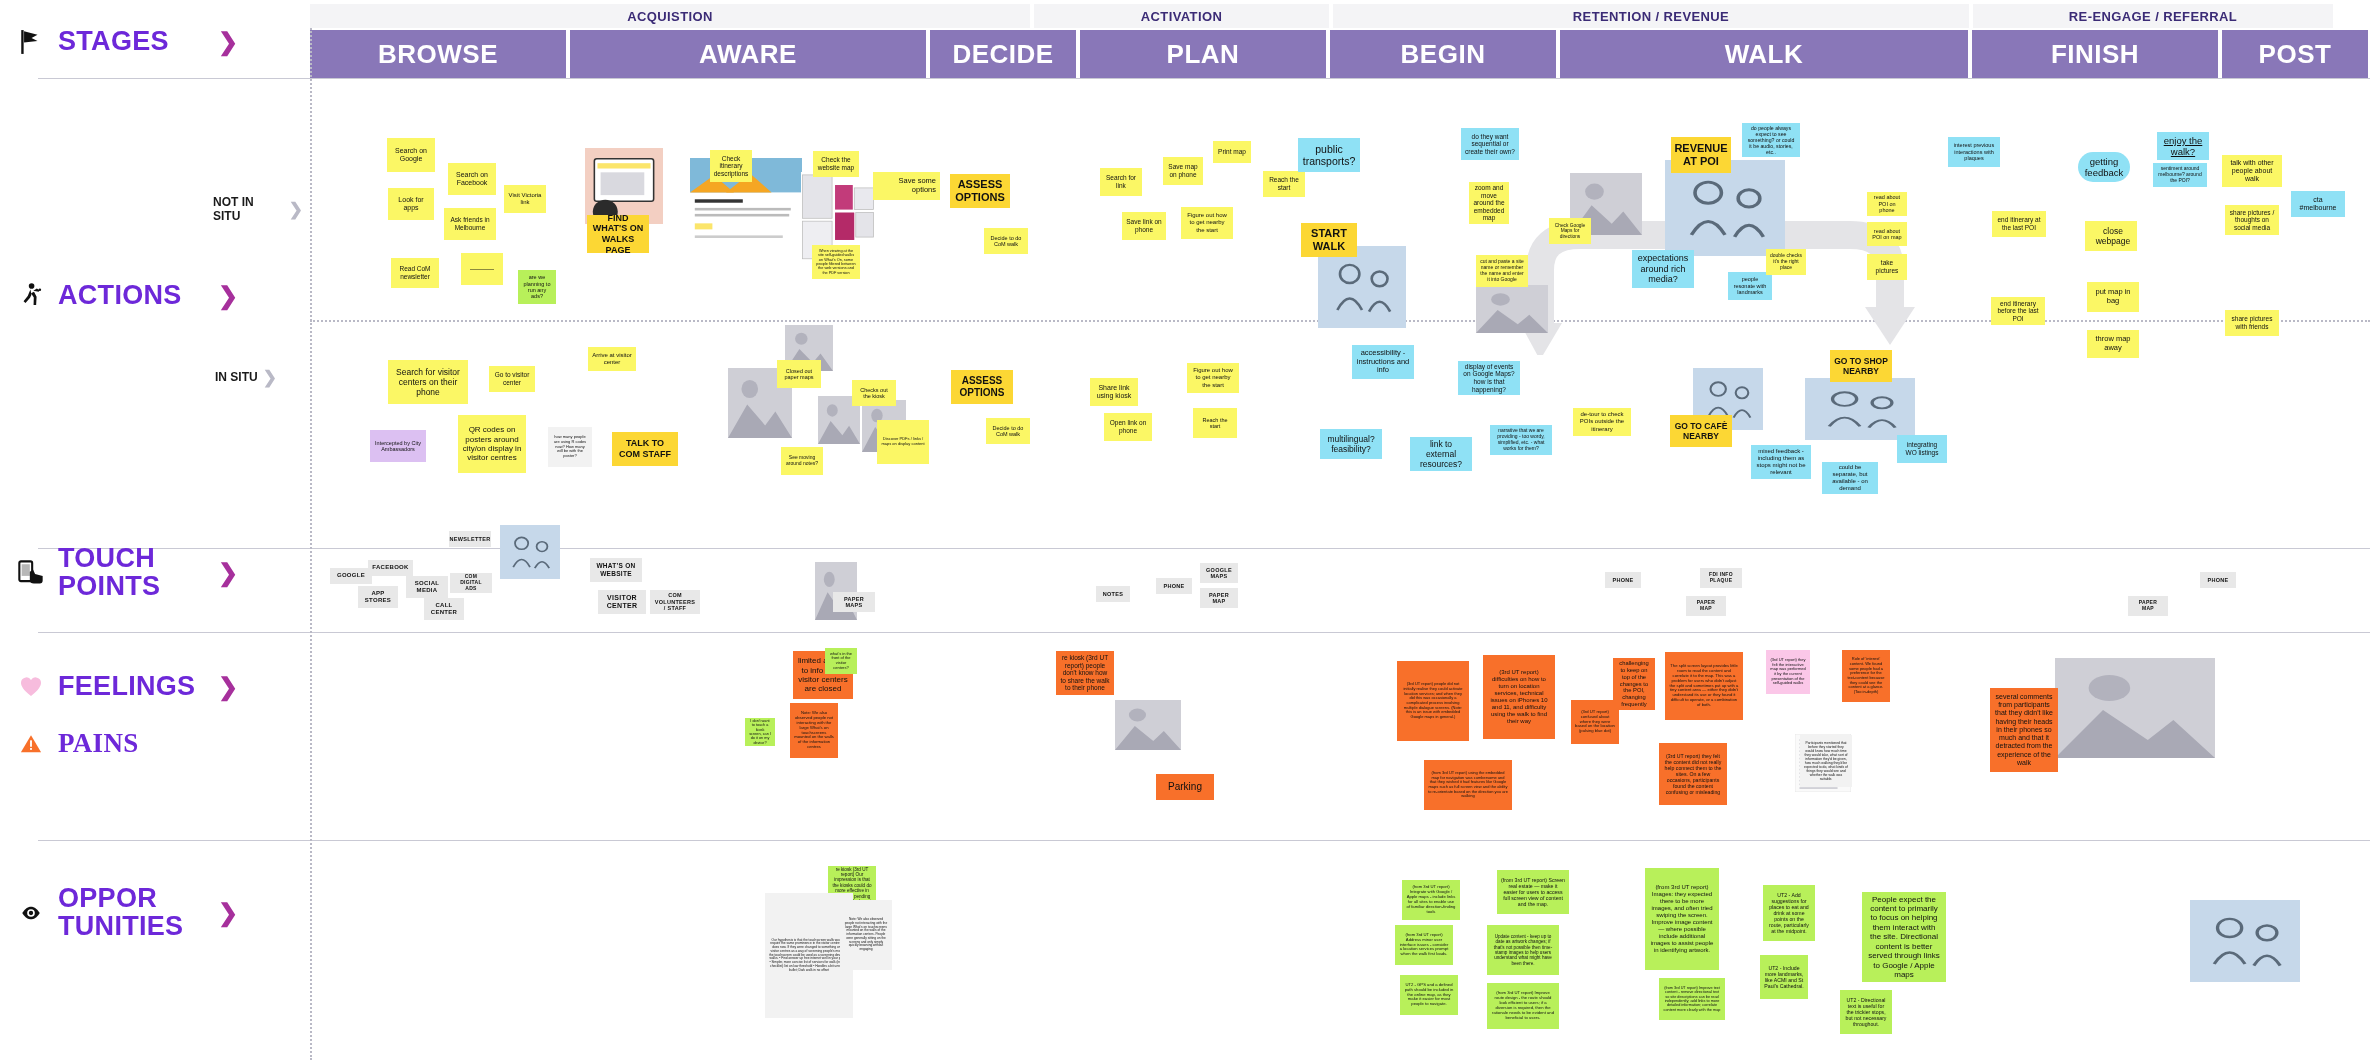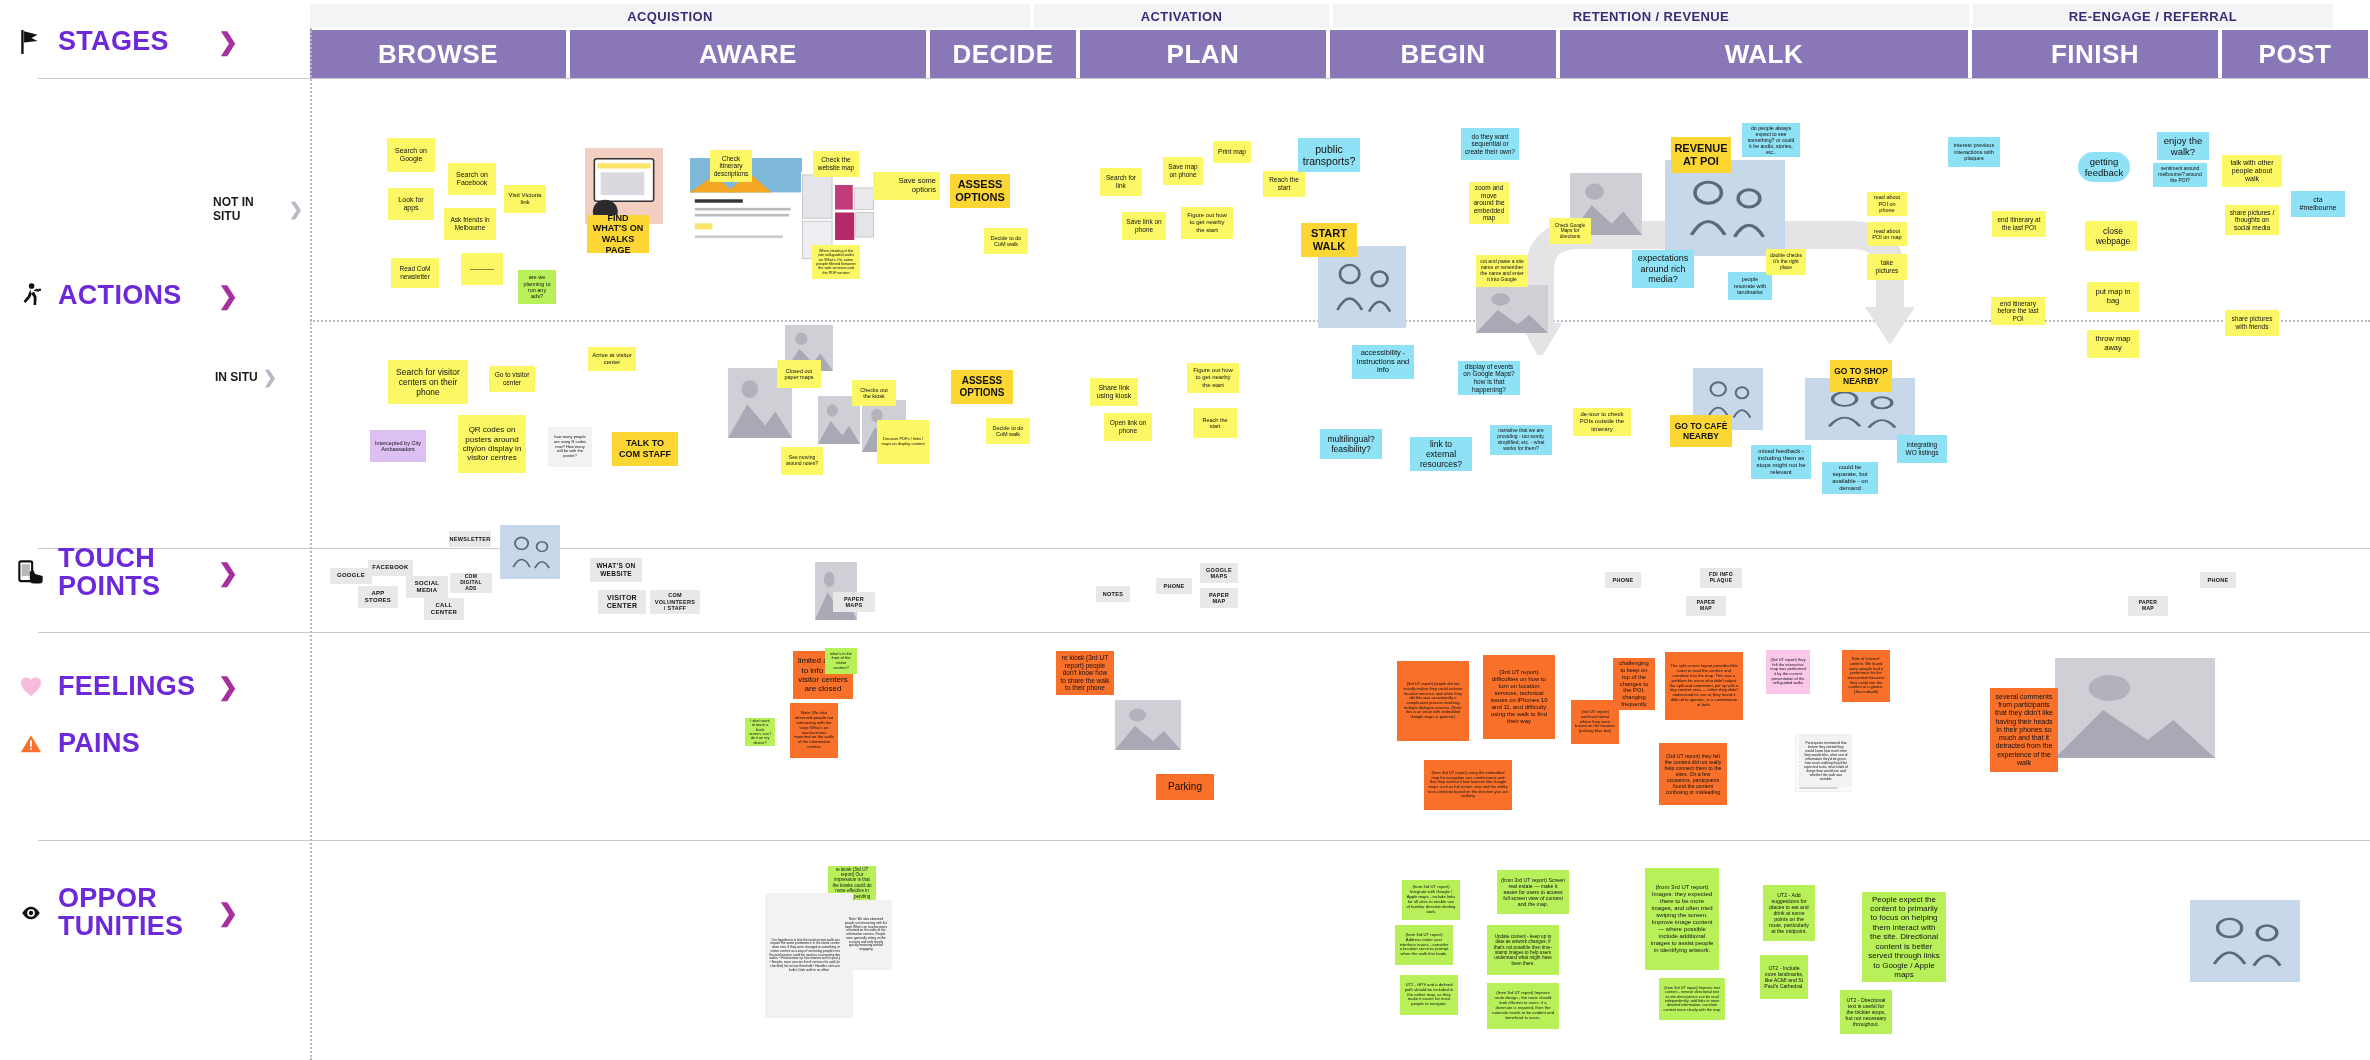--- a/index.html
+++ b/index.html
@@ -145,21 +145,21 @@
       </div>
       <div class="rail-label" style="left: 14px; top: 673px; width: 285px;">
         <span class="rail-icon">
           <svg viewBox="0 0 24 24" width="26" height="24">
             <path d="M12 21 C4 15 2 10.6 2 7.8 A5.4 5.4 0 0 1 12 5 A5.4 5.4 0 0 1 22 7.8 C22 10.6 20 15 12 21 Z" fill="#f7bcdd"></path>
           </svg>
         </span>
         <span class="rail-text" style="white-space: nowrap; width: 150px;">FEELINGS</span>
         <span class="rail-chev">❯</span>
       </div>
-      <div class="rail-label" style="left: 14px; top: 730px; width: 285px;">
+      <div class="rail-label" style="left: 14px; top: 730px; width: 285px; font-family: Liberation Serif, serif;">
         <span class="rail-icon">
           <svg viewBox="0 0 24 24" width="24" height="22">
             <path d="M12 2.5 L23 21 L1 21 Z" fill="#f8702a"></path>
             <rect x="11" y="8" width="2" height="7" fill="#fff"></rect>
             <rect x="11" y="16.4" width="2" height="2" fill="#fff"></rect>
           </svg>
         </span>
         <span class="rail-text" style="white-space: nowrap; width: 150px;">PAINS</span>
       </div>
       <div class="rail-label" style="left: 14px; top: 885px; width: 285px;">
@@ -391,21 +391,21 @@
       <div class="note n-yellowd" style="left: 1671px; top: 137px; width: 60px; height: 36px; font-size: 11px;">REVENUE AT POI</div>
       <div class="note n-blue" style="left: 1742px; top: 123px; width: 58px; height: 34px; font-size: 5.2px;">do people always expect to see something? or could it be audio, stories, etc..</div>
       <div class="note n-blue" style="left: 1632px; top: 250px; width: 62px; height: 38px; font-size: 9px;">expectations around rich media?</div>
       <div class="note n-blue" style="left: 1728px; top: 272px; width: 44px; height: 28px; font-size: 5.5px;">people resonate with landmarks</div>
       <div class="note n-yellow" style="left: 1766px; top: 249px; width: 40px; height: 26px; font-size: 5px;">double checks it's the right place</div>
       <div class="note n-yellow" style="left: 1867px; top: 192px; width: 40px; height: 24px; font-size: 5.5px;">read about POI on phone</div>
       <div class="note n-yellow" style="left: 1867px; top: 222px; width: 40px; height: 24px; font-size: 5.5px;">read about POI on map</div>
       <div class="note n-yellow" style="left: 1867px; top: 254px; width: 40px; height: 26px; font-size: 6.5px;">take pictures</div>
       <div class="note n-blue" style="left: 1948px; top: 137px; width: 52px; height: 30px; font-size: 5.5px;">interest previous interactions with plaques</div>
       <div class="note n-blue" style="left: 2078px; top: 152px; width: 52px; height: 30px; font-size: 9.5px; border-radius: 15px;">getting feedback</div>
-      <div class="note n-blue" style="left: 2157px; top: 132px; width: 52px; height: 28px; font-size: 9.5px;">enjoy the walk?</div>
+      <div class="note n-blue" style="left: 2157px; top: 132px; width: 52px; height: 28px; font-size: 9.5px; text-decoration: underline;">enjoy the walk?</div>
       <div class="note n-blue" style="left: 2153px; top: 163px; width: 54px; height: 24px; font-size: 5px;">sentiment around melbourne? around the POI?</div>
       <div class="note n-yellow" style="left: 2222px; top: 155px; width: 60px; height: 32px; font-size: 7px;">talk with other people about walk</div>
       <div class="note n-blue" style="left: 2291px; top: 191px; width: 54px; height: 26px; font-size: 7px;">cta #melbourne</div>
       <div class="note n-yellow" style="left: 1992px; top: 211px; width: 54px; height: 26px; font-size: 6.5px;">end itinerary at the last POI</div>
       <div class="note n-yellow" style="left: 2085px; top: 221px; width: 52px; height: 30px; font-size: 8.5px; padding-left: 8px;">close webpage</div>
       <div class="note n-yellow" style="left: 2225px; top: 205px; width: 54px; height: 30px; font-size: 6.5px;">share pictures / thoughts on social media</div>
       <div class="note n-yellow" style="left: 1991px; top: 297px; width: 54px; height: 28px; font-size: 6.5px;">end itinerary before the last POI</div>
       <div class="note n-yellow" style="left: 2087px; top: 282px; width: 52px; height: 30px; font-size: 7.5px;">put map in bag</div>
       <div class="note n-yellow" style="left: 2087px; top: 330px; width: 52px; height: 28px; font-size: 7.5px;">throw map away</div>
       <div class="note n-yellow" style="left: 2225px; top: 310px; width: 54px; height: 26px; font-size: 6.5px;">share pictures with friends</div>
@@ -426,21 +426,21 @@
       <div class="note n-yellow" style="left: 1104px; top: 413px; width: 48px; height: 28px; font-size: 6.5px;">Open link on phone</div>
       <div class="note n-yellow" style="left: 1187px; top: 363px; width: 52px; height: 30px; font-size: 6px;">Figure out how to get nearby the start</div>
       <div class="note n-yellow" style="left: 1193px; top: 408px; width: 44px; height: 30px; font-size: 5.5px;">Reach the start</div>
       <div class="note n-blue" style="left: 1352px; top: 345px; width: 62px; height: 34px; font-size: 7.5px;">accessibility - instructions and info</div>
       <div class="note n-blue" style="left: 1320px; top: 429px; width: 62px; height: 30px; font-size: 8.5px;">multilingual? feasibility?</div>
       <div class="note n-blue" style="left: 1410px; top: 437px; width: 62px; height: 34px; font-size: 8.5px;">link to external resources?</div>
       <div class="note n-blue" style="left: 1458px; top: 361px; width: 62px; height: 34px; font-size: 6.5px;">display of events on Google Maps? how is that happening?</div>
       <div class="note n-blue" style="left: 1490px; top: 425px; width: 62px; height: 30px; font-size: 5px;">narrative that we are providing - too wordy, simplified, etc. - what works for them?</div>
       <div class="note n-yellow" style="left: 1573px; top: 408px; width: 58px; height: 28px; font-size: 6px;">de-tour to check POIs outside the itinerary</div>
       <div class="note n-yellowd" style="left: 1670px; top: 415px; width: 62px; height: 32px; font-size: 8.5px;">GO TO CAFÈ NEARBY</div>
-      <div class="note n-yellowd" style="left: 1830px; top: 360px; width: 62px; height: 32px; font-size: 8.5px;">GO TO SHOP NEARBY</div>
+      <div class="note n-yellowd" style="left: 1830px; top: 350px; width: 62px; height: 32px; font-size: 8.5px;">GO TO SHOP NEARBY</div>
       <div class="note n-blue" style="left: 1751px; top: 445px; width: 60px; height: 34px; font-size: 6px;">mixed feedback - including them as stops might not be relevant</div>
       <div class="note n-blue" style="left: 1822px; top: 462px; width: 56px; height: 32px; font-size: 6px;">could be separate, but available - on demand</div>
       <div class="note n-blue" style="left: 1897px; top: 435px; width: 50px; height: 28px; font-size: 6.5px;">integrating WO listings</div>
       <div class="note n-gray" style="left: 330px; top: 568px; width: 42px; height: 16px; font-size: 6px;">GOOGLE</div>
       <div class="note n-gray" style="left: 368px; top: 560px; width: 45px; height: 16px; font-size: 6px;">FACEBOOK</div>
       <div class="note n-gray" style="left: 358px; top: 586px; width: 40px; height: 22px; font-size: 6px;">APP STORES</div>
       <div class="note n-gray" style="left: 406px; top: 576px; width: 42px; height: 22px; font-size: 6px;">SOCIAL MEDIA</div>
       <div class="note n-gray" style="left: 424px; top: 598px; width: 40px; height: 22px; font-size: 6px;">CALL CENTER</div>
       <div class="note n-gray" style="left: 449px; top: 531px; width: 42px; height: 16px; font-size: 5.5px;">NEWSLETTER</div>
       <div class="note n-gray" style="left: 450px; top: 573px; width: 42px; height: 20px; font-size: 5px;">COM DIGITAL ADS</div>

